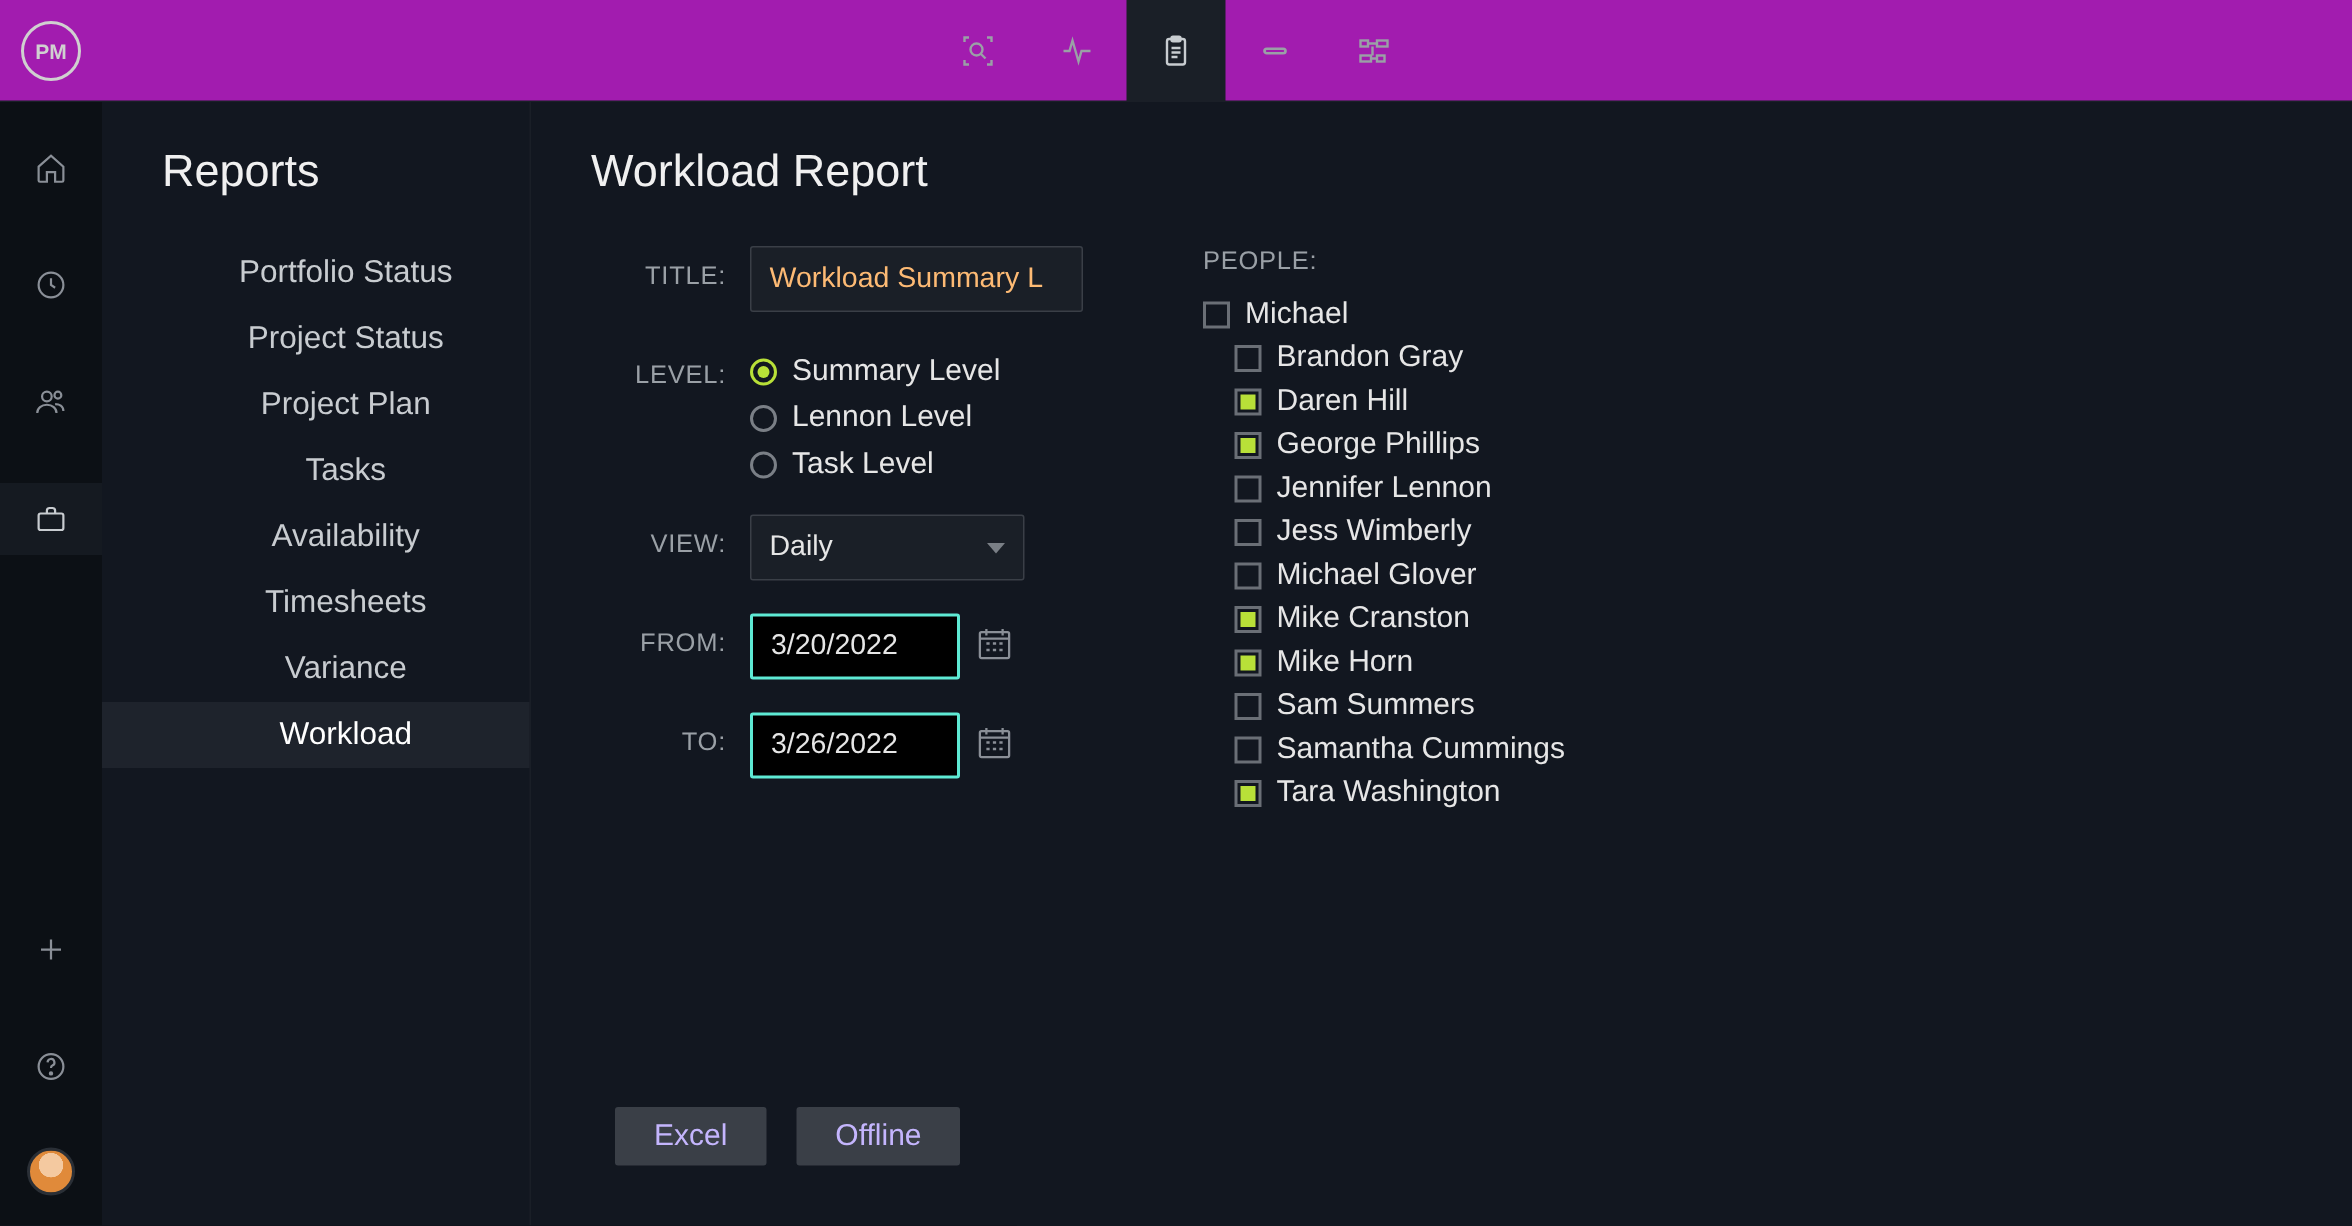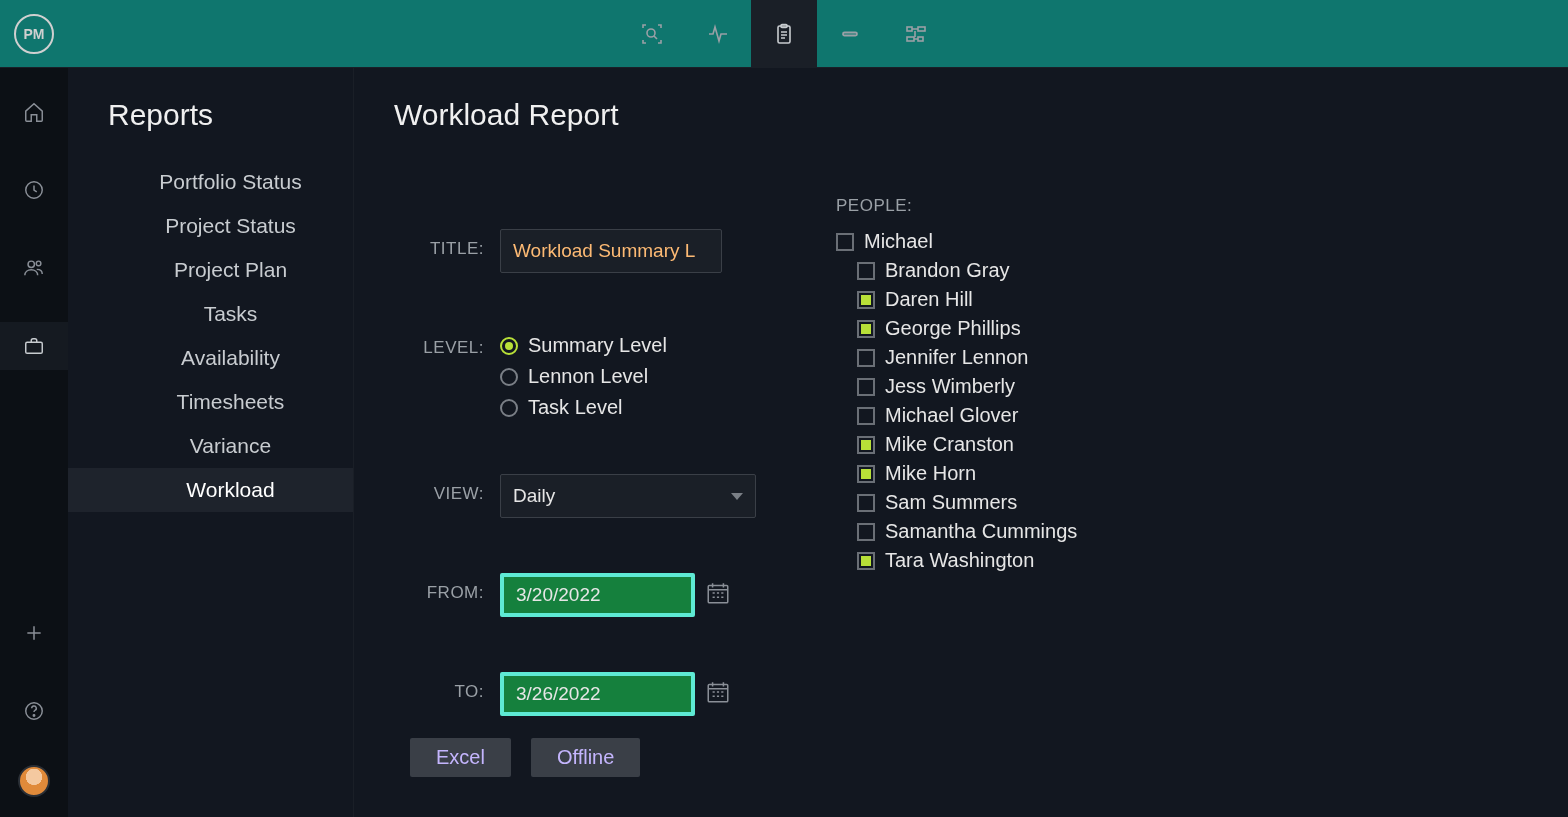--- a/index.html
+++ b/index.html
@@ -9,21 +9,21 @@
     background: #0f1419;
     color: #e6e6e6;
     font-family: -apple-system, BlinkMacSystemFont, "Segoe UI", Helvetica, Arial, sans-serif;
     overflow: hidden;
     display: flex;
     flex-direction: column;
   }
   
   .topbar {
     height: 68px;
-    background: #0f766e;
+    background: #a21caf;
     display: flex;
     align-items: center;
     border-bottom: 1px solid #1a1f27;
     position: relative;
   }
   .logo-box {
     width: 68px;
     height: 68px;
     display: flex;
     align-items: center;
@@ -124,57 +124,56 @@
     background: #121720;
     padding: 30px 40px;
     display: flex;
     flex-direction: column;
     position: relative;
   }
   .content h1 {
     font-size: 30px;
     font-weight: 500;
     color: #f0f0f0;
-    margin-bottom: 64px;
+    margin-bottom: 32px;
   }
   .form-area {
     display: flex;
     gap: 80px;
   }
   .form-left {
     display: flex;
     flex-direction: column;
     gap: 22px;
   }
   .form-row {
     display: flex;
     align-items: flex-start;
     gap: 16px;
-    margin-top: 33px;
   }
   .form-label {
     width: 90px;
     text-align: right;
     font-size: 17px;
     color: #9aa0a6;
     padding-top: 10px;
     letter-spacing: 0.5px;
   }
   .text-input {
     width: 222px;
     height: 44px;
     background: #1a1f27;
     border: 1px solid #3a3f47;
     color: #fdba74;
     font-size: 19px;
     padding: 0 12px;
     border-radius: 2px;
   }
   .select-input {
-    width: 256px;
+    width: 183px;
     height: 44px;
     background: #1a1f27;
     border: 1px solid #3a3f47;
     color: #e6e6e6;
     font-size: 19px;
     padding: 0 12px;
     border-radius: 2px;
     display: flex;
     align-items: center;
     justify-content: space-between;
@@ -185,24 +184,24 @@
     border-left: 6px solid transparent;
     border-right: 6px solid transparent;
     border-top: 7px solid #7a7f86;
   }
   .date-row {
     display: flex;
     align-items: center;
     gap: 10px;
   }
   .date-input {
-    width: 195px;
+    width: 140px;
     height: 44px;
-    background: #15803d;
-    border: 4px solid #5eead4;
+    background: #000000;
+    border: 2px solid #5eead4;
     color: #e6e6e6;
     font-size: 19px;
     padding: 0 12px;
     border-radius: 2px;
   }
   .cal-icon {
     color: #8a8f97;
     cursor: pointer;
   }
   

